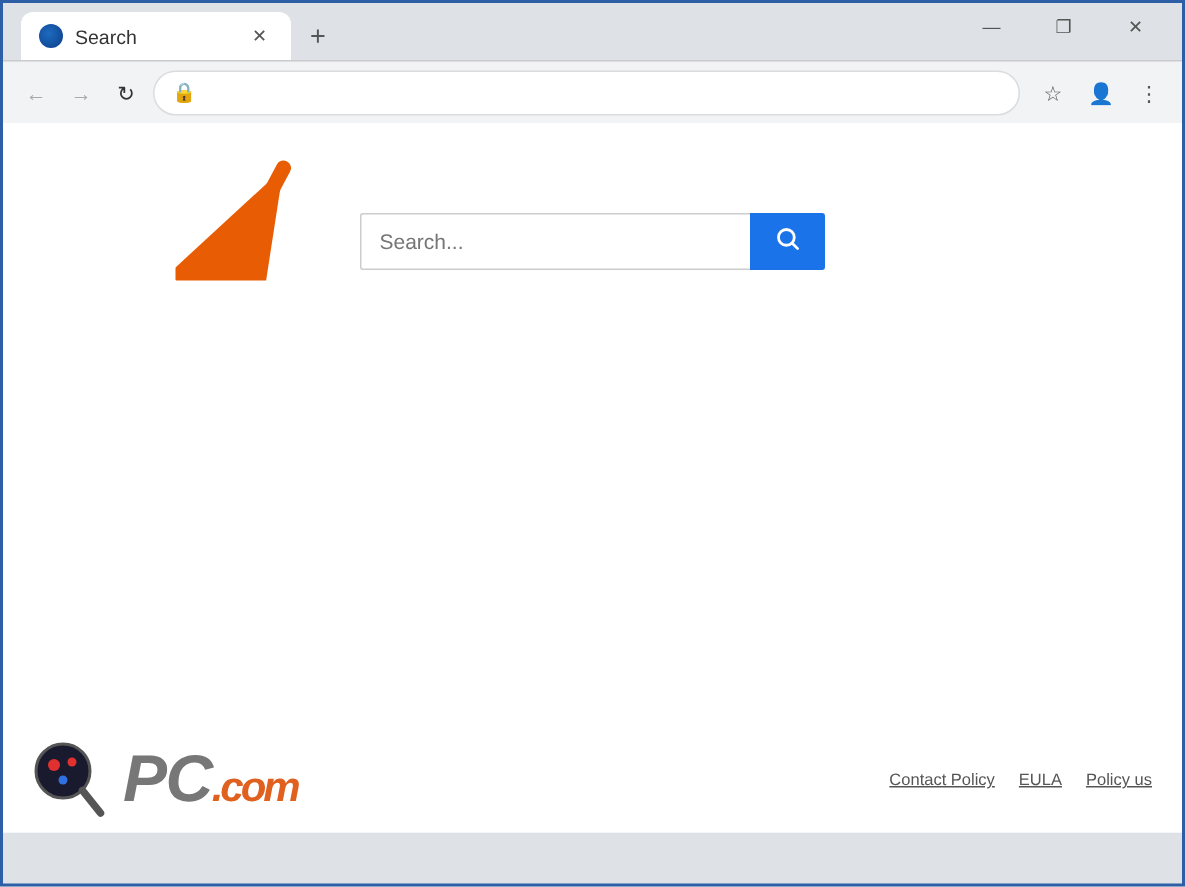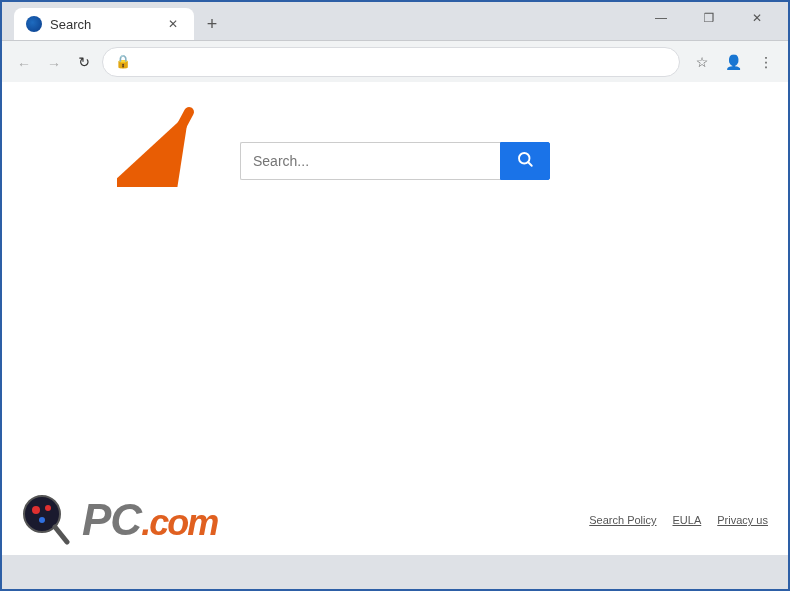--- a/index.html
+++ b/index.html
@@ -316,22 +316,22 @@
 
       <svg width="48" height="52" viewBox="0 0 48 52">
         <circle cx="20" cy="20" r="18" fill="#1a1a2e" stroke="#555" stroke-width="2"></circle>
         <circle cx="14" cy="16" r="4" fill="#e03030"></circle>
         <circle cx="26" cy="14" r="3" fill="#e03030"></circle>
         <circle cx="20" cy="26" r="3" fill="#3070e0"></circle>
         <line x1="33" y1="33" x2="45" y2="48" stroke="#555" stroke-width="5" stroke-linecap="round"></line>
       </svg>
       <div style="display:flex; align-items:baseline;">
         <span class="logo-text logo-pc" style="color:#777; font-size:44px; font-weight:900; font-style:italic; letter-spacing:-1px;">PC</span>
-        <span class="logo-text" style="color:#e06020; font-size:36px; font-weight:900; font-style:italic;">.com</span>
+        <span class="logo-text" style="color:#e06020; font-size:28px; font-weight:900; font-style:italic;">.com</span>
       </div>
     </div>
     <div class="footer-links">
-      <a class="footer-link">Search Policy</a>
+      <a class="footer-link">Contact Policy</a>
       <a class="footer-link">EULA</a>
-      <a class="footer-link">Privacy us</a>
+      <a class="footer-link">Policy us</a>
     </div>
   </div>
 </div>
 
 </body></html>

